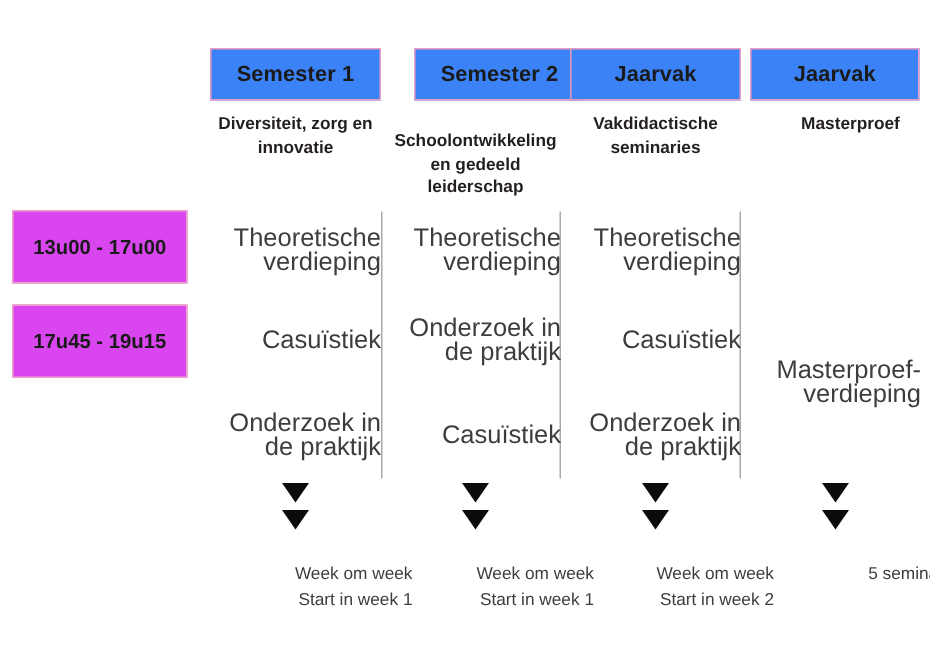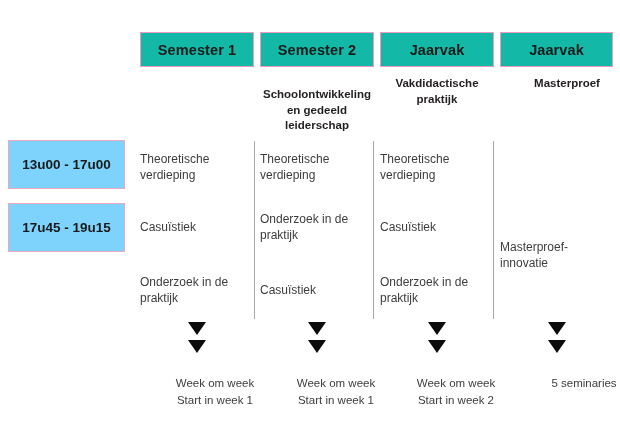--- a/index.html
+++ b/index.html
@@ -23,21 +23,21 @@
     height: 438px;
   }
 
   
   .header-box {
     position: absolute;
     top: 32px;
     height: 35px;
     box-sizing: border-box;
     border: 1.6px solid #eb9cc0;
-    background: #14b8a6;
+    background: #3b82f6;
     display: flex;
     align-items: center;
     justify-content: center;
   }
   .header-box-label {
     font-size: 14.5px;
     font-weight: bold;
     color: #1a1a1a;
     letter-spacing: .1px;
     white-space: nowrap;
@@ -55,21 +55,21 @@
   }
 
   
   .time-box {
     position: absolute;
     left: 8px;
     width: 117px;
     height: 49px;
     box-sizing: border-box;
     border: 1.7px solid #f0a4c4;
-    background: #7dd3fc;
+    background: #d946ef;
     display: flex;
     align-items: center;
     justify-content: center;
   }
   .time-box-label {
     font-size: 13.5px;
     font-weight: bold;
     color: #1a1a1a;
     white-space: nowrap;
   }
@@ -79,22 +79,22 @@
     position: absolute;
     top: 141px;
     width: 1.4px;
     height: 178px;
     background: #a9a9a9;
   }
 
   
   .cell {
     position: absolute;
-    text-align: left;
-    font-size: 12px;
+    text-align: right;
+    font-size: 17px;
     line-height: 16px;
     color: #3d3d3d;
   }
 
   
   .arrow-group {
     position: absolute;
     top: 322px;
     width: 40px;
     height: 38px;
@@ -111,47 +111,49 @@
   .tri-1 { top: 0px; }
   .tri-2 { top: 18px; }
 
   
   .footer-note {
     position: absolute;
     top: 375px;
     font-size: 11.5px;
     line-height: 16.5px;
     color: #3d3d3d;
-    text-align: center;
+    text-align: right;
     white-space: pre-line;
   }
 </style>
 </head>
 <body>
 
 <div id="schedule-root">
 
   <div class="header-box" style="left:140px; width:114px;">
     <span class="header-box-label">Semester 1</span>
   </div>
-  <div class="header-box" style="left:260px; width:114px;">
+  <div class="header-box" style="left:276px; width:114px;">
     <span class="header-box-label">Semester 2</span>
   </div>
   <div class="header-box" style="left:380px; width:114px;">
     <span class="header-box-label">Jaarvak</span>
   </div>
   <div class="header-box" style="left:500px; width:113px;">
     <span class="header-box-label">Jaarvak</span>
   </div>
 
+  <div class="col-subtitle" style="left:140px; width:114px;">Diversiteit, zorg
+en innovatie</div>
   <div class="col-subtitle" style="left:258px; width:118px;margin-top:11px;">Schoolontwikkeling
 en gedeeld
 leiderschap</div>
   <div class="col-subtitle" style="left:380px; width:114px;">Vakdidactische
-praktijk</div>
+seminaries</div>
   <div class="col-subtitle" style="left:509px; width:116px;">Masterproef</div>
 
   <div class="time-box" style="top:140px;">
     <span class="time-box-label">13u00 - 17u00</span>
   </div>
   <div class="time-box" style="top:203px;text-align:right;">
     <span class="time-box-label">17u45 - 19u15</span>
   </div>
 
   <div class="divider" style="left:254px;"></div>
@@ -170,21 +172,21 @@
 in de praktijk</div>
   <div class="cell" style="left:380px; top:219px; width:114px;">Casuïstiek</div>
 
   <div class="cell" style="left:140px; top:274px; width:114px;">Onderzoek
 in de praktijk</div>
   <div class="cell" style="left:260px; top:282px; width:114px;">Casuïstiek</div>
   <div class="cell" style="left:380px; top:274px; width:114px;">Onderzoek
 in de praktijk</div>
 
   <div class="cell" style="left:500px; top:239px; width:114px;">Masterproef-
-innovatie</div>
+verdieping</div>
 
   <div class="arrow-group" style="left:177px;">
     <span class="tri tri-1"></span>
     <span class="tri tri-2"></span>
   </div>
   <div class="arrow-group" style="left:297px;">
     <span class="tri tri-1"></span>
     <span class="tri tri-2"></span>
   </div>
   <div class="arrow-group" style="left:417px;">

